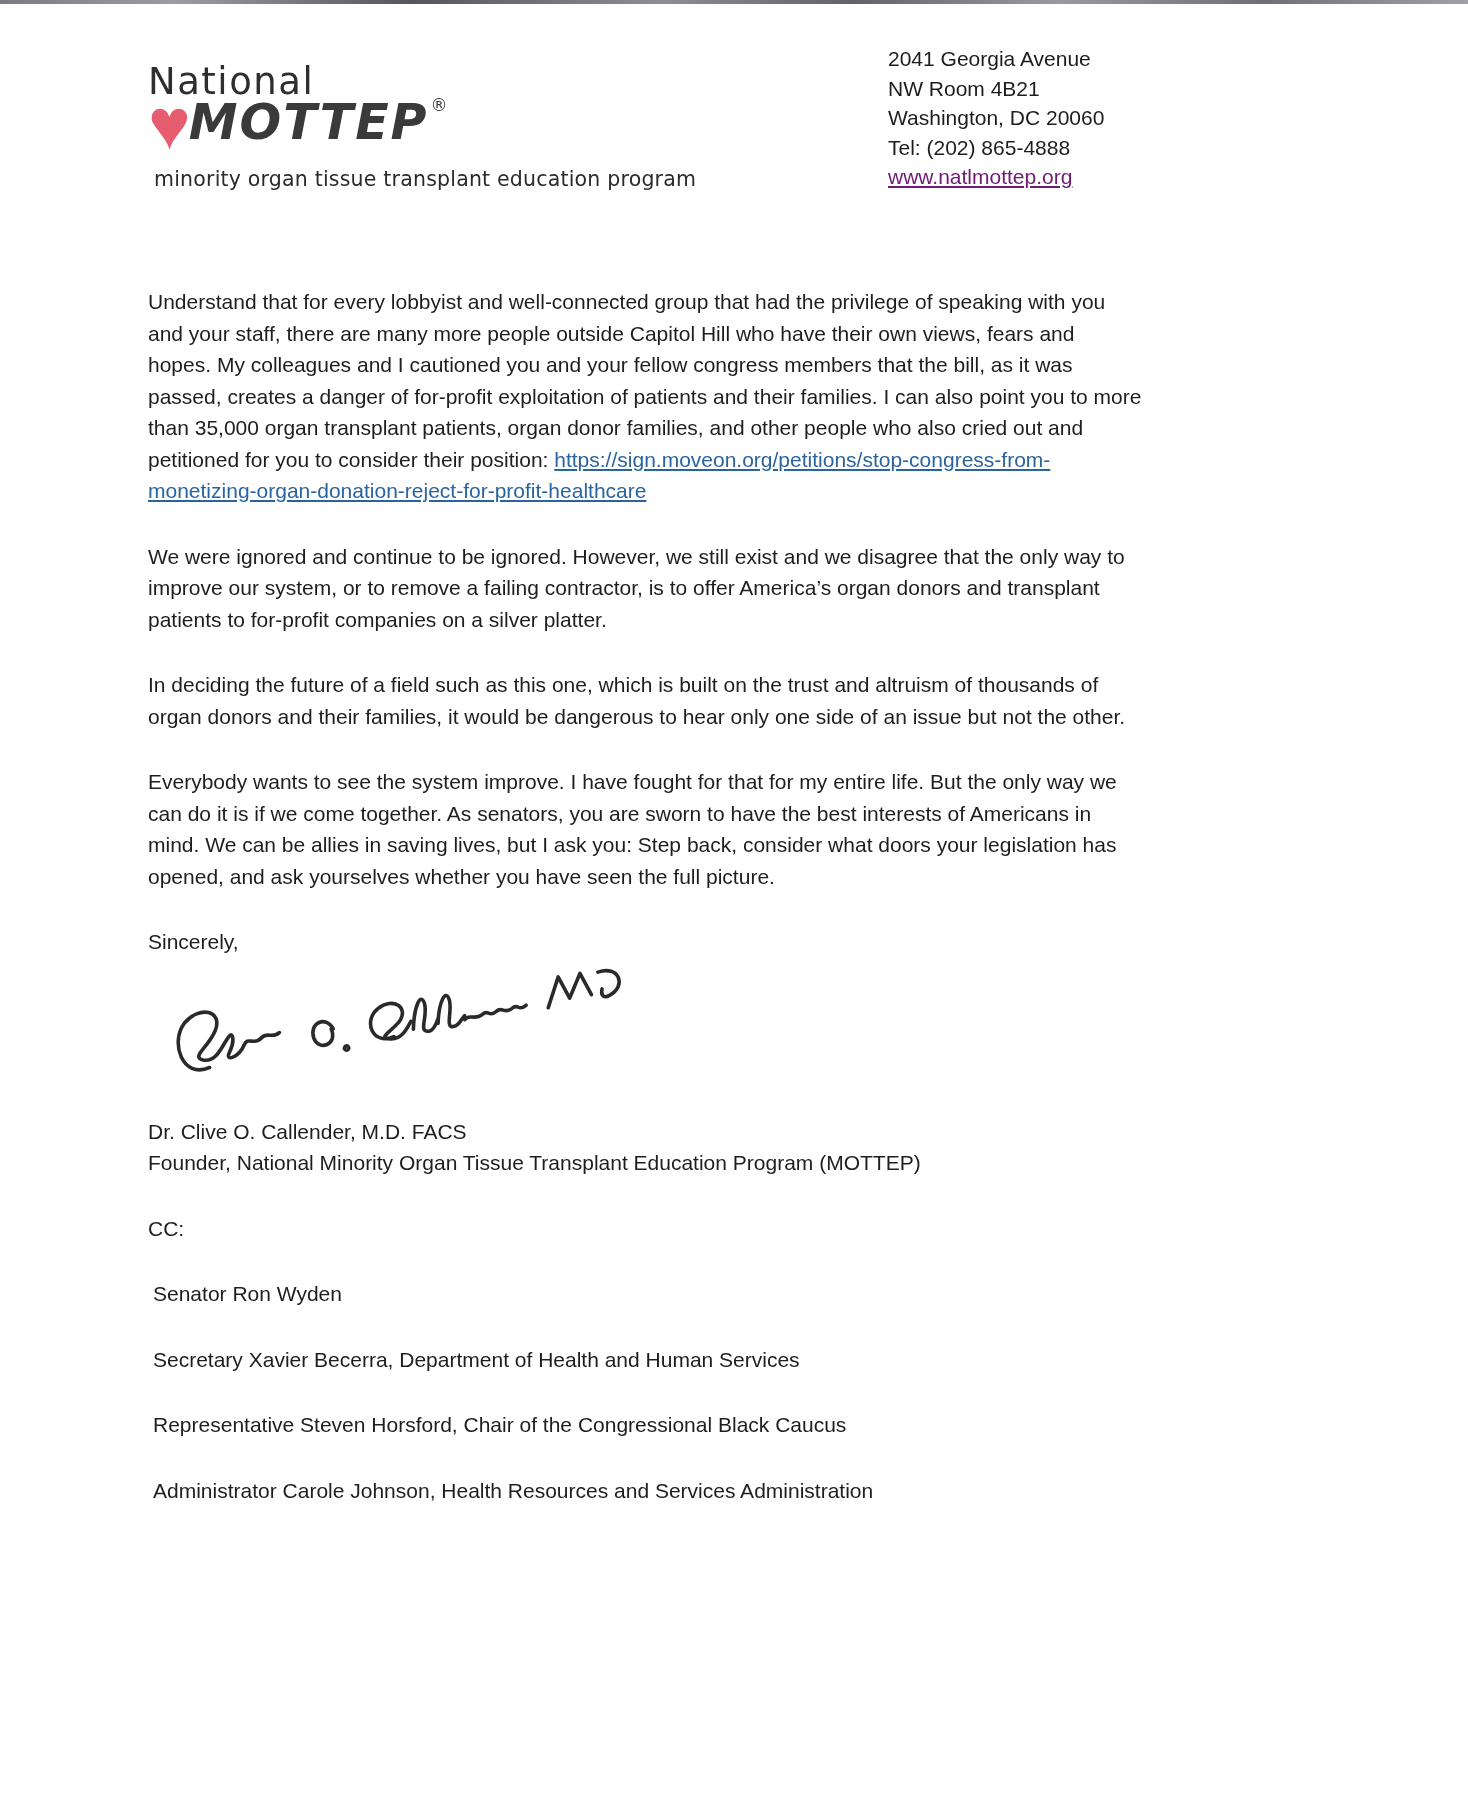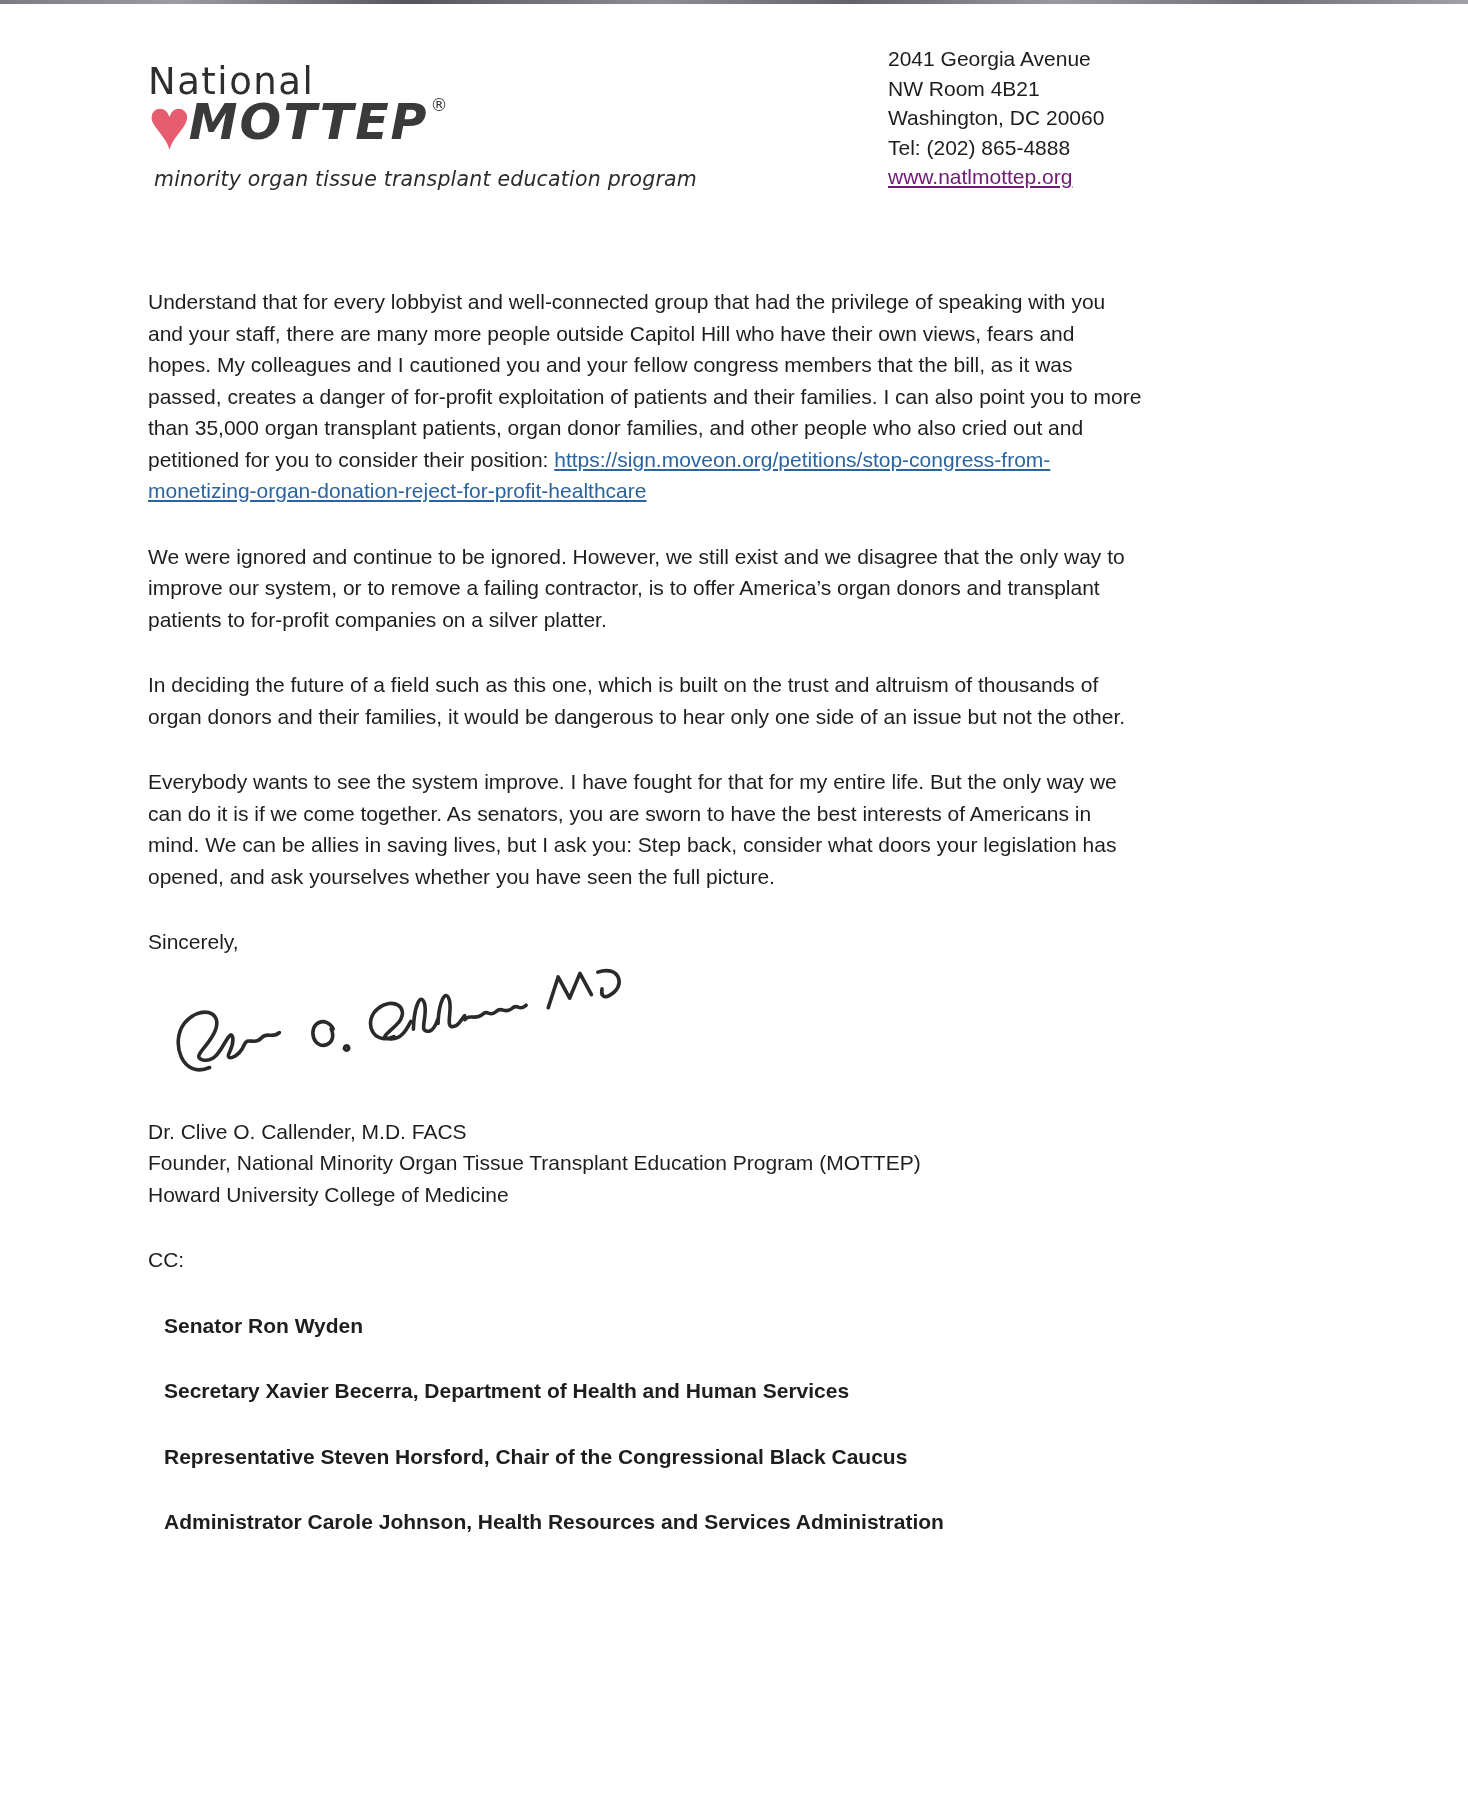--- a/index.html
+++ b/index.html
@@ -15,39 +15,39 @@
     background:linear-gradient(90deg,#7a7a80 0%,#9c9ca2 12%,#55555c 28%,#8d8d93 45%,#62626a 58%,#99999f 72%,#6f6f75 86%,#a0a0a6 100%);
   }
 
   
   .logo { position:absolute; left:148px; top:60px; }
   .logo-top { font-family:"DejaVu Sans", sans-serif; font-size:37px; color:#2e2e2e; letter-spacing:1.5px; }
   .logo-main-row { display:flex; align-items:flex-start; margin-top:-10px; height:66px; }
   .heart { color:#e75d70; font-size:72px; line-height:62px; margin-right:-2px; }
   .mottep { font-family:"DejaVu Sans", sans-serif; font-size:49px; line-height:60px; font-style:italic; font-weight:800; color:#3a3a3a; letter-spacing:2px;text-align:right; }
   .reg { font-family:"DejaVu Sans", sans-serif; font-size:17px; color:#3a3a3a; position:relative; top:2px; margin-left:2px; font-style:normal; font-weight:400;}
-  .tagline { margin-top:8px; margin-left:6px; font-family:"DejaVu Sans", sans-serif; font-size:20.5px; color:#2b2b2b; letter-spacing:0.2px;font-style:italic; }
+  .tagline { margin-top:8px; margin-left:6px; font-family:"DejaVu Sans", sans-serif; font-size:20.5px; color:#2b2b2b; letter-spacing:0.2px; }
 
   .address { position:absolute; left:888px; top:44px; font-size:21px; line-height:29.5px; color:#1d1d1d; }
   .website { color:#701a75; text-decoration:underline; display:inline-block; }
 
   
   .body-text { position:absolute; left:148px; top:286px; width:994px; font-size:21px; line-height:31.5px; }
   .body-text p { margin:0 0 34px 0; }
   a.inline-link { color:#2a64a0; text-decoration:underline; word-break:break-word; }
 
   .closing { margin-bottom:0 !important; }
 
   .signature-wrap { position:relative; height:158px; }
   .sig-svg { position:absolute; left:14px; top:20px; transform:rotate(-4deg); }
   .sig-svg path { stroke:#2a2a2a; stroke-width:3.6; fill:none; stroke-linecap:round; stroke-linejoin:round; }
 
   .signer div { line-height:31.5px; }
   .cc-label { margin:34px 0 34px 0; line-height:31.5px; }
-  .cc-item { margin:0 0 34px 16px; line-height:31.5px;font-weight:bold; }
+  .cc-item { margin:0 0 34px 5px; line-height:31.5px; }
 </style>
 </head>
 <body>
 
 <div class="scan-edge"></div>
 
 <div class="logo">
   <div class="logo-top">National</div>
   <div class="logo-main-row">
     <span class="heart">♥</span>
@@ -91,21 +91,20 @@
       <path d="M304,46 C308,40 314,48 322,42 C328,37 328,46 336,40 C342,35 344,44 352,38 C358,33 358,42 366,36"></path>
 
       <path d="M388,40 L400,10 L410,32 L422,8 L432,30"></path>
       <path d="M440,8 C462,2 468,24 450,32 C444,35 441,31 443,25"></path>
     </svg>
   </div>
 
   <div class="signer">
     <div>Dr. Clive O. Callender, M.D. FACS</div>
     <div>Founder, National Minority Organ Tissue Transplant Education Program (MOTTEP)</div>
-    <div>Howard University College of Medicine</div>
   </div>
 
   <div class="cc-label">CC:</div>
 
   <div class="cc-item">Senator Ron Wyden</div>
   <div class="cc-item">Secretary Xavier Becerra, Department of Health and Human Services</div>
   <div class="cc-item">Representative Steven Horsford, Chair of the Congressional Black Caucus</div>
   <div class="cc-item">Administrator Carole Johnson, Health Resources and Services Administration</div>
 
 </div>

